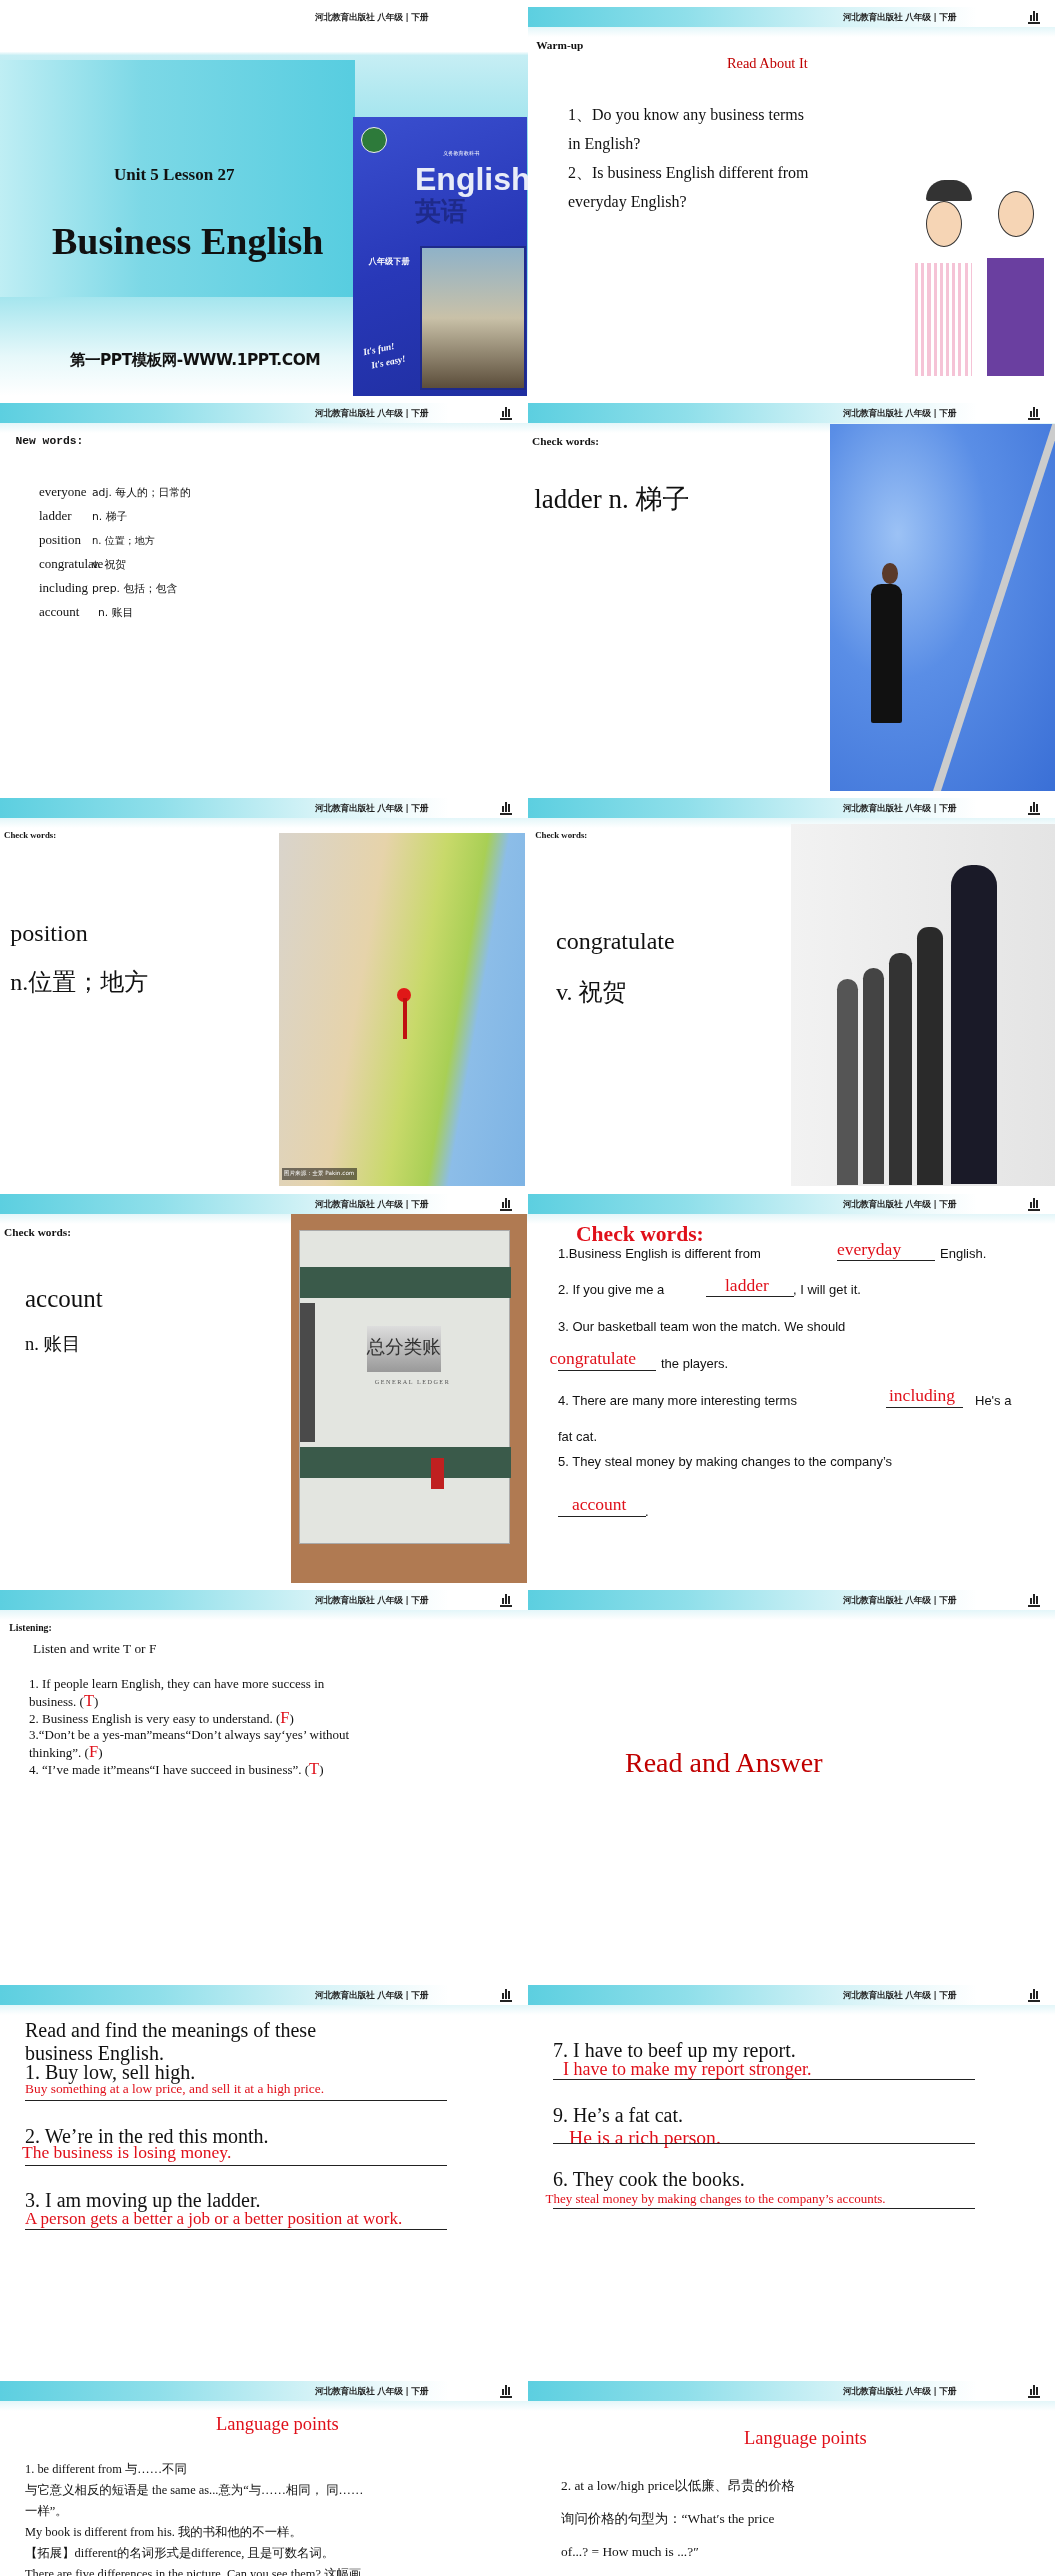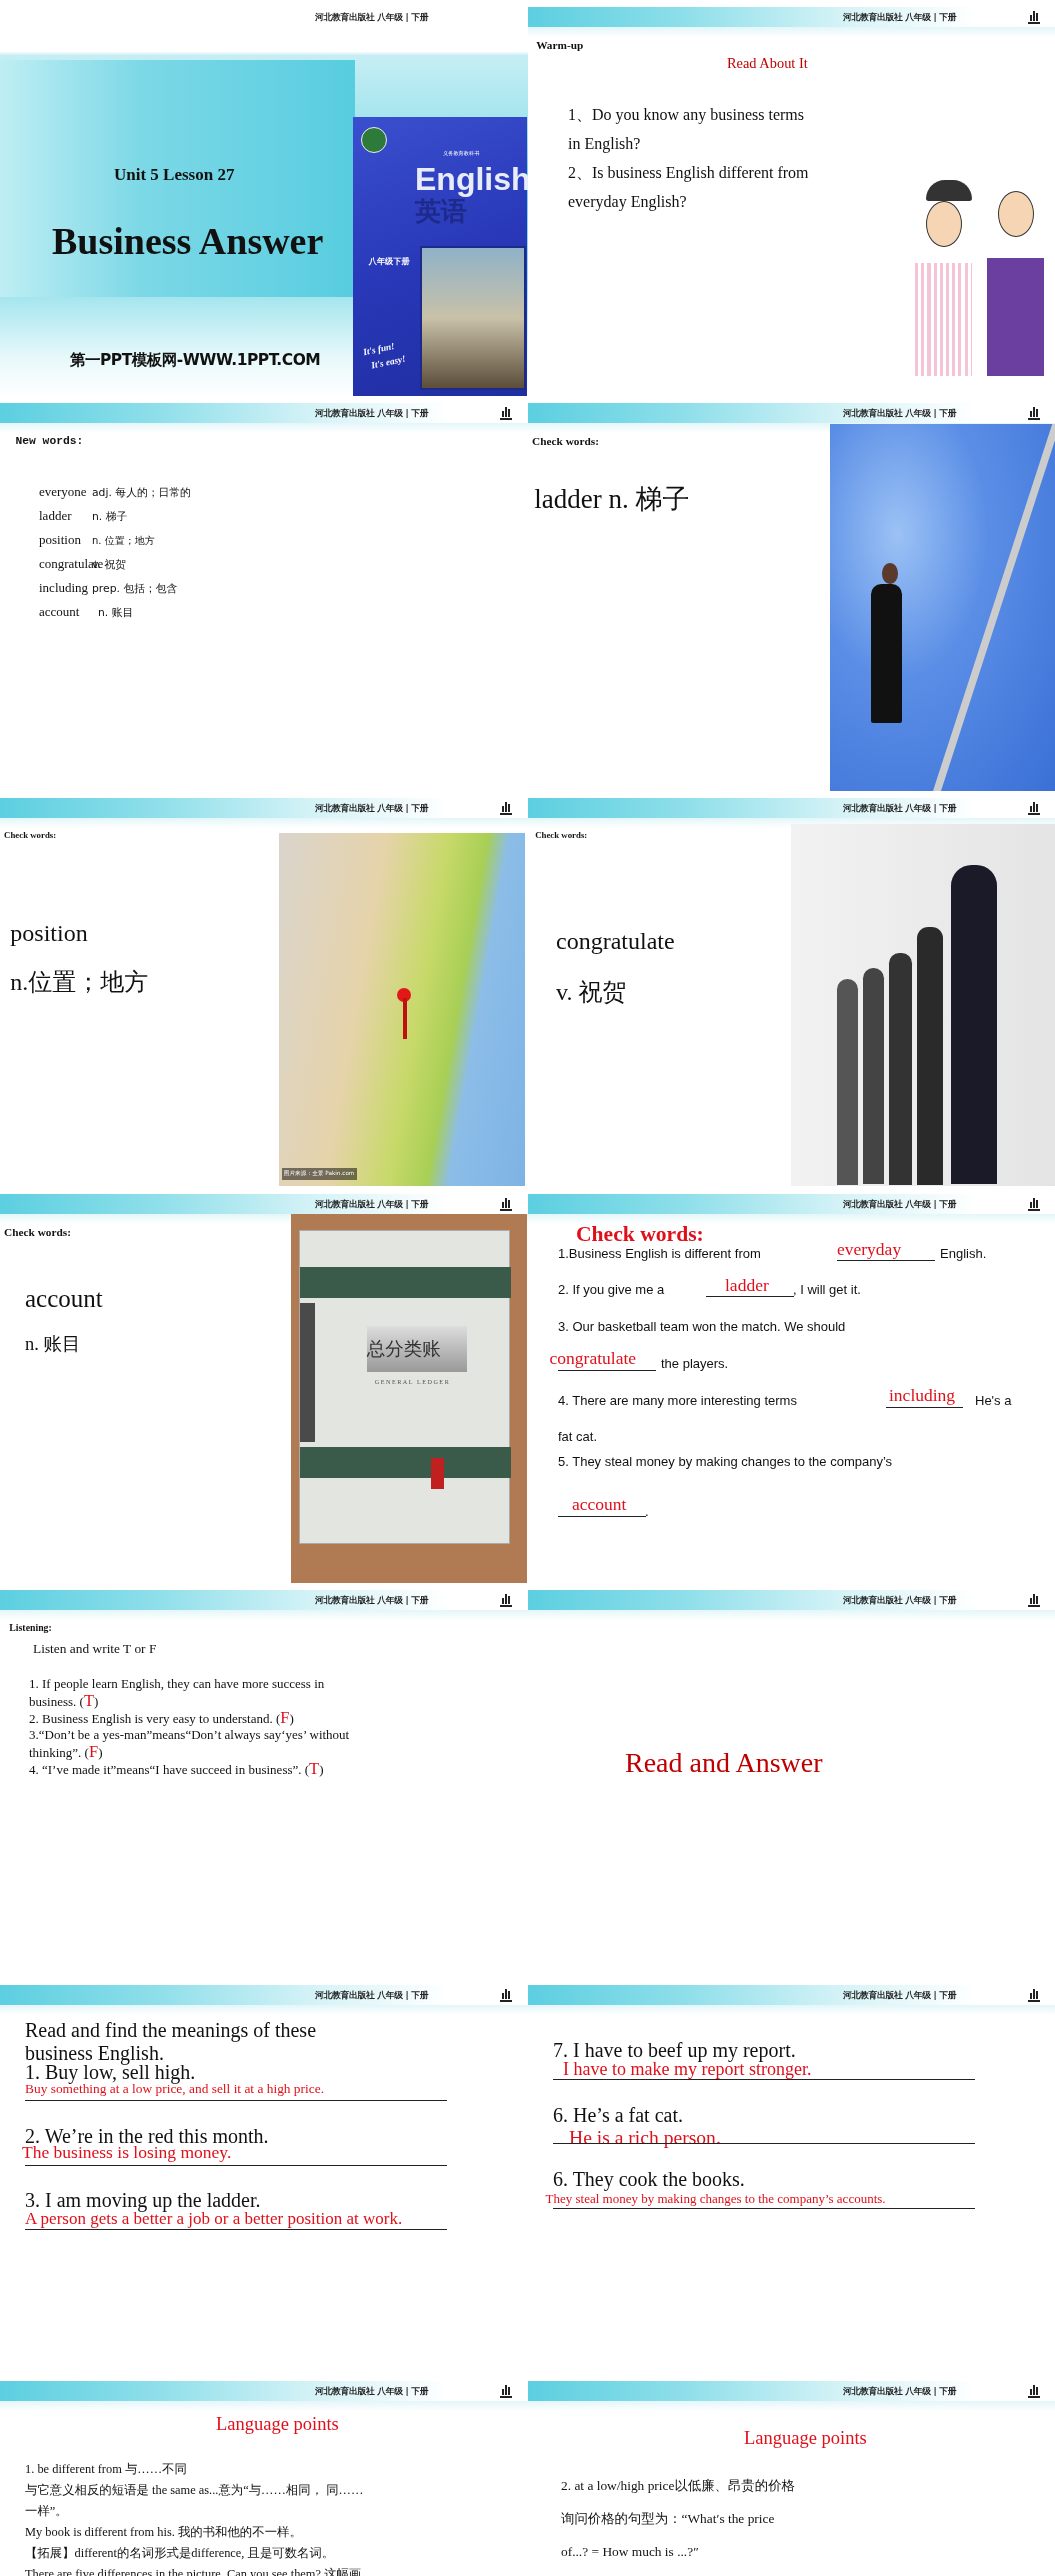--- a/index.html
+++ b/index.html
@@ -21,21 +21,21 @@
   .img { position:absolute; }
 </style>
 </head>
 <body>
 
 <div class="slide" style="left:0;top:0;">
   <div class="abs" style="left:0;top:0;width:528px;height:396px;background:linear-gradient(180deg,#fff 0%,#fff 13%,#c6eef4 14%,#a5e5ee 30%,#6fd6e4 45%,#8fdfea 70%,#e6f8fa 90%,#fff 100%);"></div>
   <div class="abs" style="left:0;top:60px;width:355px;height:237px;background:linear-gradient(90deg,#bfeef4 0%,#7cd8e6 40%,#57cde0 100%);"></div>
   <div class="pub">河北教育出版社 八年级 | 下册</div>
   <div class="abs" style="left:114px;top:165px;font-size:17px;font-weight:bold;color:#111;">Unit 5 Lesson 27</div>
-  <div class="abs" style="left:52px;top:219px;font-size:38px;font-weight:bold;color:#111;">Business Answer</div>
+  <div class="abs" style="left:52px;top:219px;font-size:38px;font-weight:bold;color:#111;">Business English</div>
   <div class="abs" style="left:70px;top:350px;font-family:'DejaVu Sans',sans-serif;font-weight:bold;font-size:15.5px;color:#111;letter-spacing:-0.5px;">第一PPT模板网-WWW.1PPT.COM</div>
 
   <div class="img" style="left:353px;top:117px;width:174px;height:279px;background:linear-gradient(160deg,#3a4fcf 0%,#2838b8 50%,#1f2ea0 100%);">
     <div class="abs" style="left:7.7px;top:10.3px;width:26px;height:26px;border-radius:50%;background:#2d7a3a;border:1.5px solid #eee;"></div>
     <div class="abs" style="left:90px;top:33px;font-size:5.2px;color:#fff;font-family:'DejaVu Sans',sans-serif;">义务教育教科书</div>
     <div class="abs" style="left:62px;top:44px;font-size:32px;font-weight:bold;color:#e8ecf8;font-family:'Liberation Sans',sans-serif;">English</div>
     <div class="abs" style="left:62px;top:77px;font-size:26px;font-weight:bold;color:#1e2a8a;font-family:'DejaVu Sans',sans-serif;">英语</div>
     <div class="abs" style="left:7.7px;top:139px;font-size:8.2px;font-weight:bold;color:#fff;font-family:'DejaVu Sans',sans-serif;margin-left:8px;">八年级下册</div>
     <div class="abs" style="left:67px;top:129px;width:106px;height:144px;background:linear-gradient(180deg,#8fb2c8 0%,#c9c1a8 50%,#5b4d3a 100%);border:2.1px solid #1e2a8a;"></div>
     <div class="abs" style="left:10.3px;top:227px;font-size:9.3px;font-style:italic;font-weight:bold;color:#fff;transform:rotate(-12deg);">It's fun!</div>
@@ -163,21 +163,21 @@
       <b></b>
     </div>
   <div class="lbl" style="left:4.1px;top:39px;font-size:11.3px;">Check words:</div>
   <div class="abs" style="left:25px;top:98px;font-size:25px;color:#111;">account</div>
   <div class="abs" style="left:25px;top:144px;font-size:18.5px;color:#111;">n. 账目</div>
   <div class="img" style="left:291px;top:27px;width:236px;height:369px;background:#b07a52;">
     <div class="abs" style="left:7.7px;top:15.5px;width:211px;height:314px;background:#e3e5e0;border:0.5px solid #aaa;">
       <div class="abs" style="left:0;top:36px;width:211px;height:31px;background:#3a5a4a;"></div>
       <div class="abs" style="left:0;top:216px;width:211px;height:31px;background:#3a5a4a;"></div>
       <div class="abs" style="left:0;top:72px;width:15.5px;height:139px;background:#4a4a4a;"></div>
-      <div class="abs" style="left:67px;top:95px;width:100px;height:46px;background:linear-gradient(180deg,#ddd,#999);text-align:left;line-height:46px;font-size:18.5px;font-family:Liberation Sans, sans-serif;color:#333;">总分类账</div>
+      <div class="abs" style="left:67px;top:95px;width:74px;height:46px;background:linear-gradient(180deg,#ddd,#999);text-align:center;line-height:46px;font-size:18.5px;font-family:Liberation Mono, monospace;color:#333;">总分类账</div>
       <div class="abs" style="left:75px;top:147px;font-size:6.2px;color:#555;letter-spacing:1.5px;">GENERAL LEDGER</div>
       <div class="abs" style="left:131px;top:227px;width:13px;height:31px;background:#c02020;"></div>
     </div>
   </div>
 </div>
 
 <div class="slide" style="left:528px;top:1187px;">
   <div class="hdr"></div>
     <div class="hdr-fade"></div>
   <div class="pub">河北教育出版社 八年级 | 下册</div>
@@ -283,21 +283,21 @@
   <div class="pub">河北教育出版社 八年级 | 下册</div>
   <div class="logo">
       <i style="left:1.5px;height:6.2px"></i>
       <i style="left:4.6px;height:10.3px"></i>
       <i style="left:7.7px;height:8.2px"></i>
       <b></b>
     </div>
   <div class="abs" style="left:25px;top:61px;font-size:20px;color:#111;">7. I have to beef up my report.</div>
   <div class="abs red" style="left:35px;top:81px;font-size:18px;">I have to make my report stronger.</div>
   <div class="ul" style="left:25px;top:101px;width:422px;"></div>
-  <div class="abs" style="left:25px;top:126px;font-size:20px;color:#111;">6. He’s a fat cat.</div>
+  <div class="abs" style="left:25px;top:126px;font-size:20px;color:#111;">9. He’s a fat cat.</div>
   <div class="abs red" style="left:41px;top:149px;font-size:19.6px;">He is a rich person.</div>
   <div class="ul" style="left:25px;top:165px;width:422px;"></div>
   <div class="abs" style="left:25px;top:190px;font-size:20px;color:#111;">6. They cook the books.</div>
   <div class="abs red" style="left:17.5px;top:213px;font-size:13px;white-space:nowrap;">They steal money by making changes to the company’s accounts.</div>
   <div class="ul" style="left:25px;top:230px;width:422px;"></div>
 </div>
 
 <div class="slide" style="left:0;top:2374px;">
   <div class="hdr"></div>
     <div class="hdr-fade"></div>

